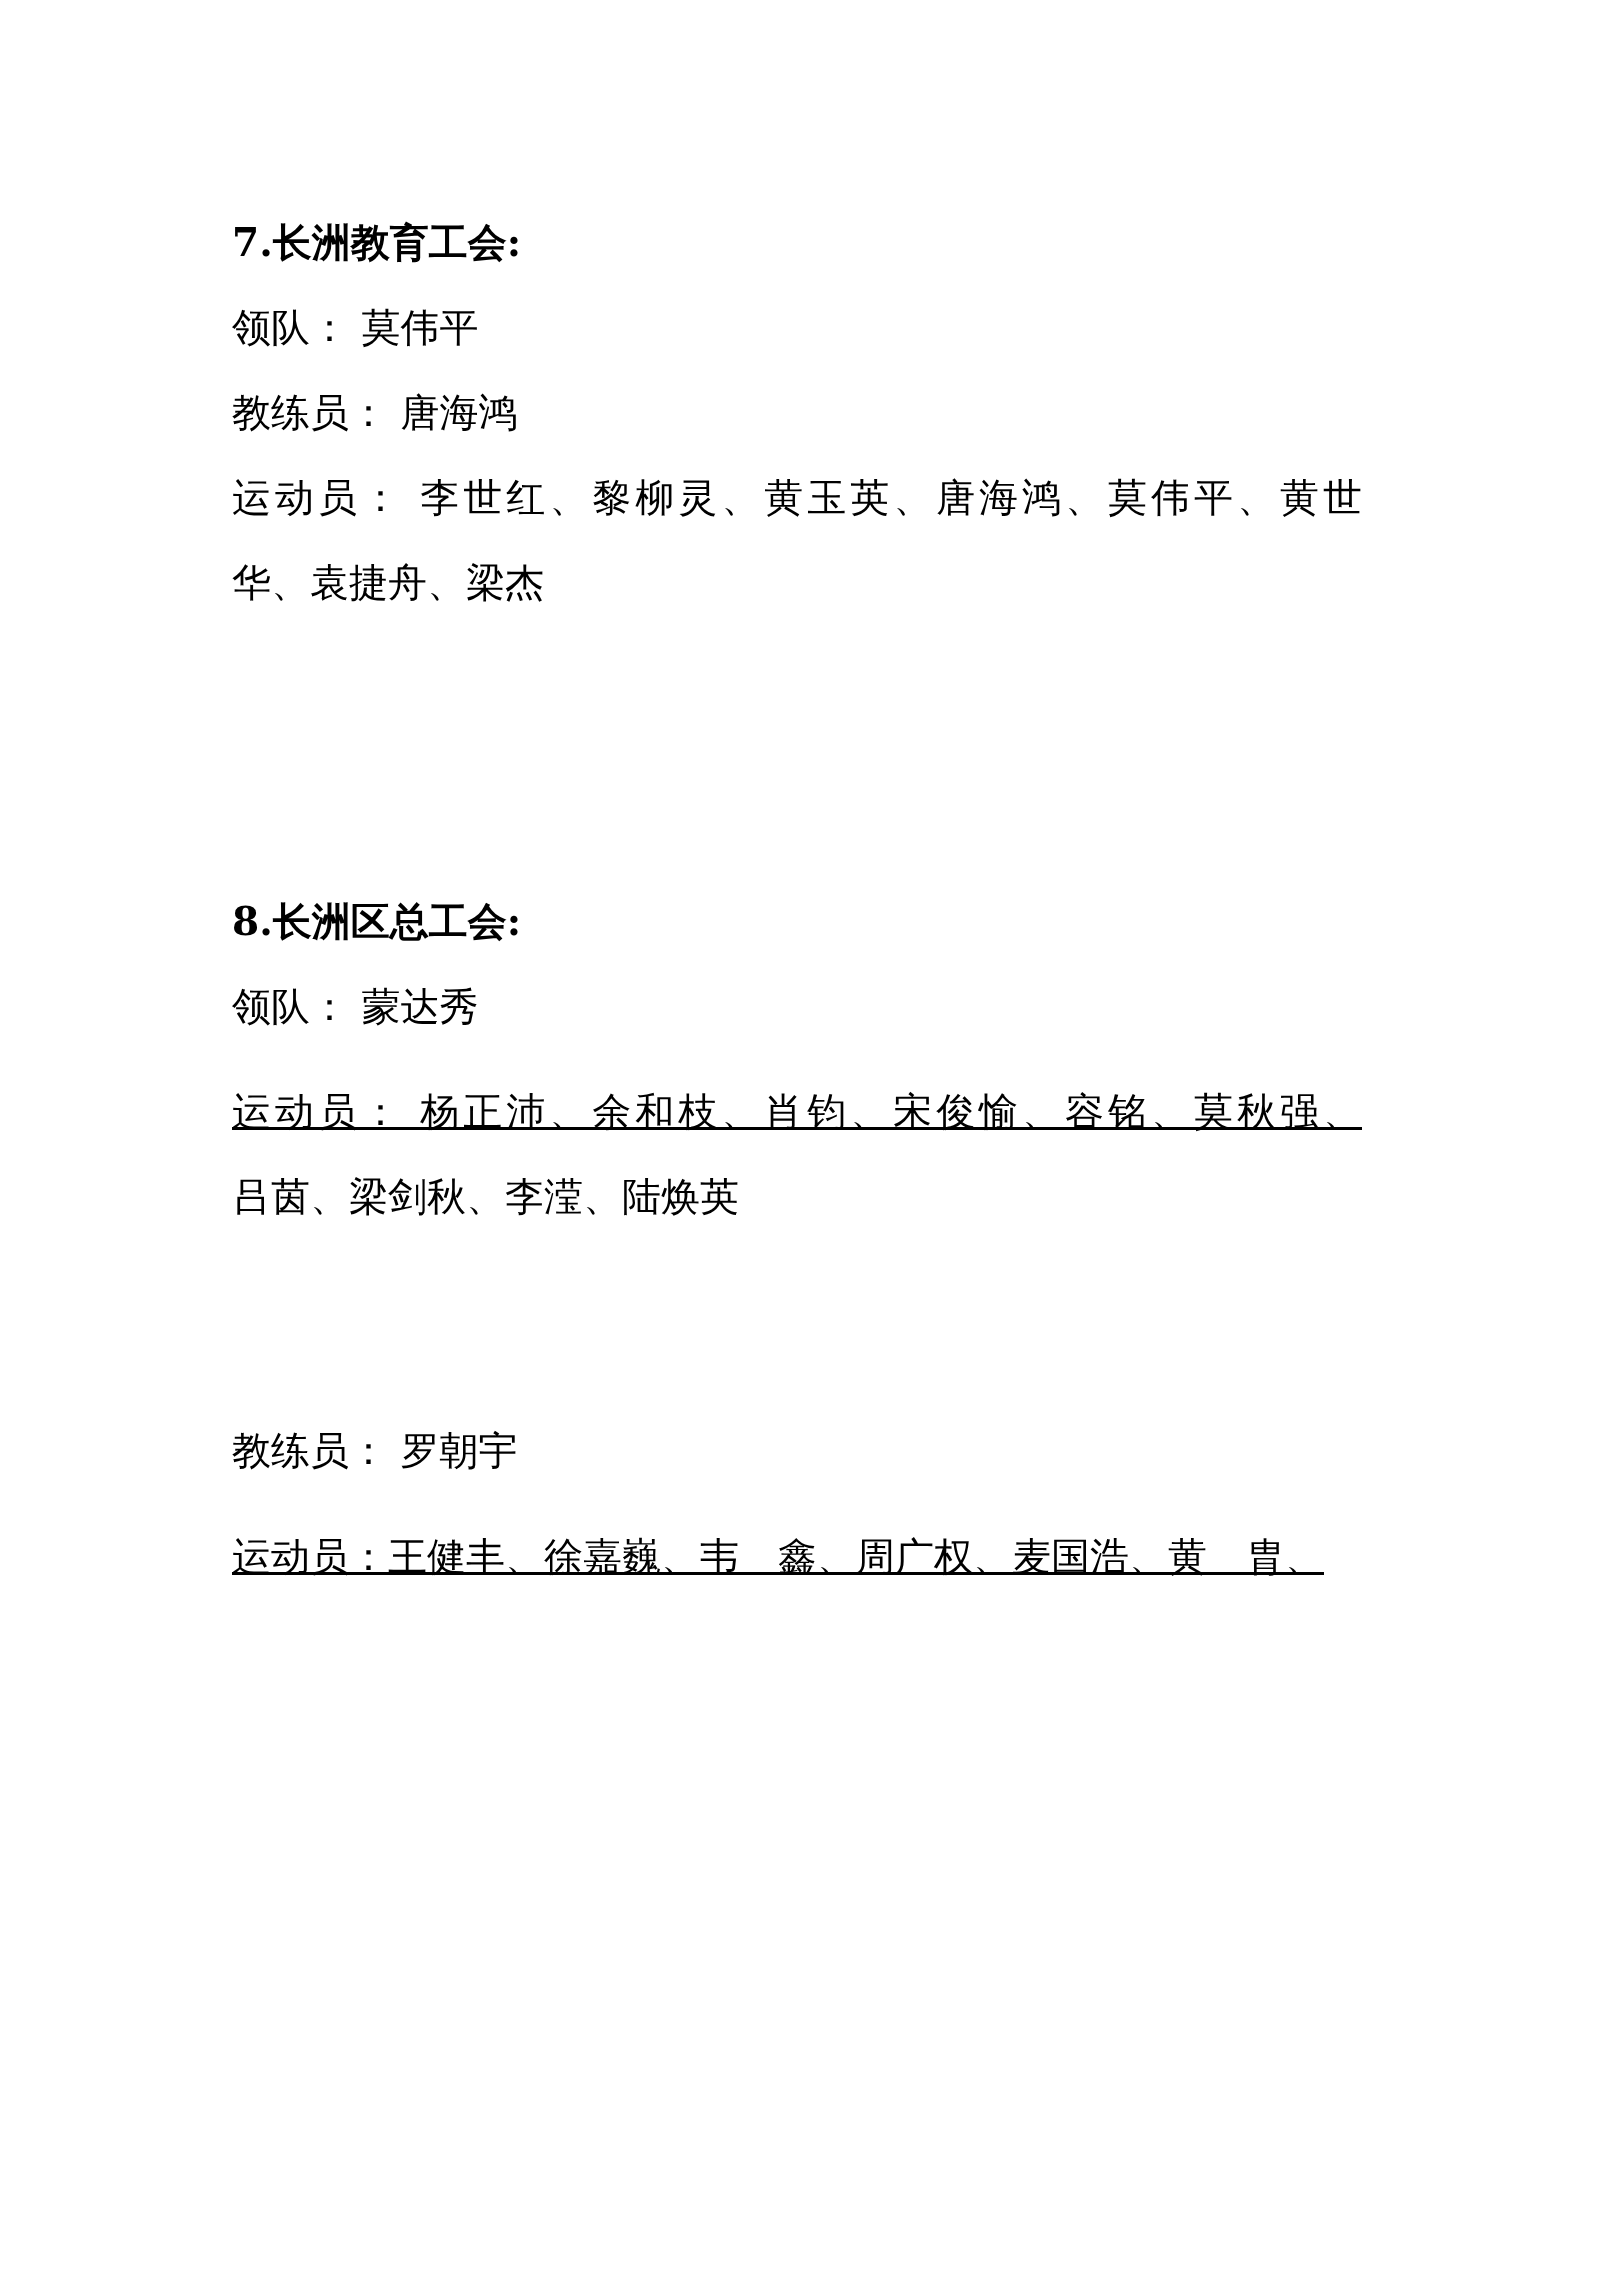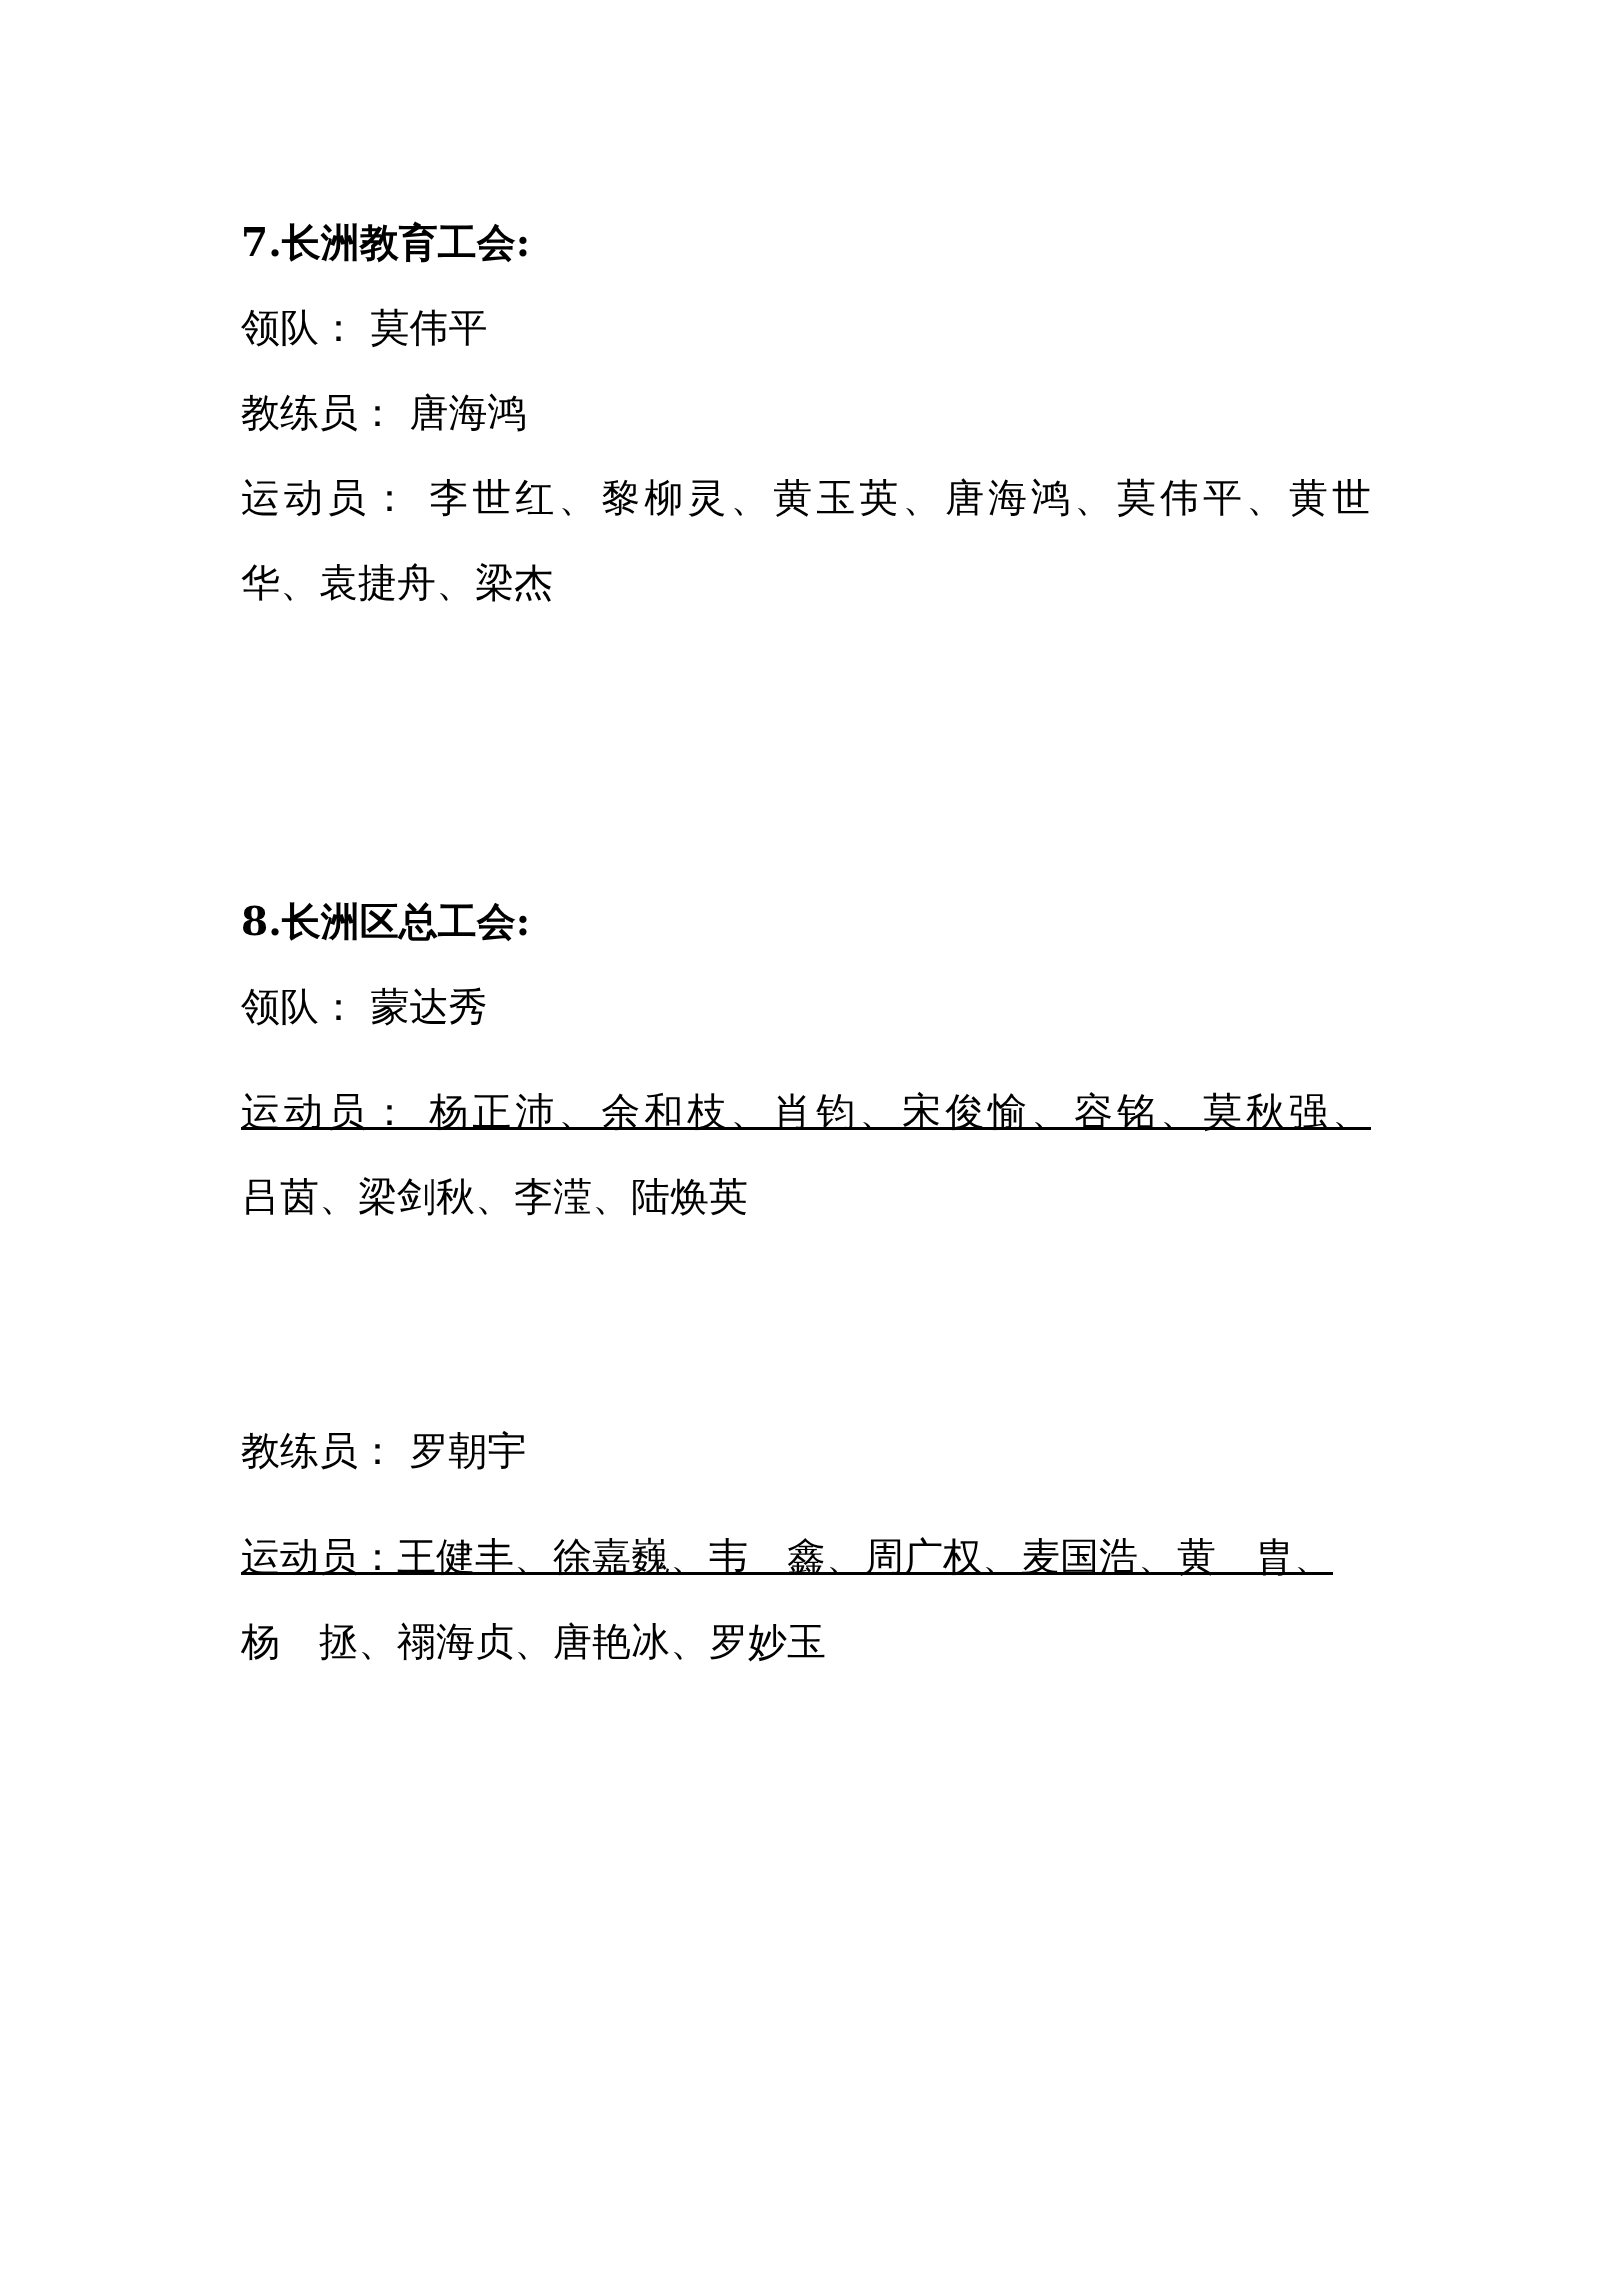--- a/index.html
+++ b/index.html
@@ -11,21 +11,21 @@
     position: relative;
     width: 1623px;
     height: 2295px;
     background: #ffffff;
     color: #000000;
     font-family: "DejaVu Serif", serif;
     overflow: hidden;
   }
   .content {
     position: absolute;
-    left: 241px;
+    left: 232px;
     top: 200px;
     width: 1130px;
   }
   .line {
     font-size: 39px;
     line-height: 85px;
     color: #000000;
     white-space: normal;
   }
   .heading {
@@ -64,18 +64,17 @@
       <div class="line">领队： 蒙达秀</div>
       <div class="line justify-line mt30">运动员： 杨正沛、余和枝、肖钧、宋俊愉、容铭、莫秋强、</div>
       <div class="line">吕茵、梁剑秋、李滢、陆焕英</div>
     </div>
 
     <div class="gap-after-8"></div>
 
     <div>
       <div class="line">教练员： 罗朝宇</div>
       <div class="line mt30">运动员：王健丰、徐嘉巍、韦　鑫、周广权、麦国浩、黄　胄、</div>
-      <div class="line">杨　拯、禤海贞、唐艳冰、罗妙玉</div>
     </div>
 
   </div>
 </div>
 
 
 </body></html>

